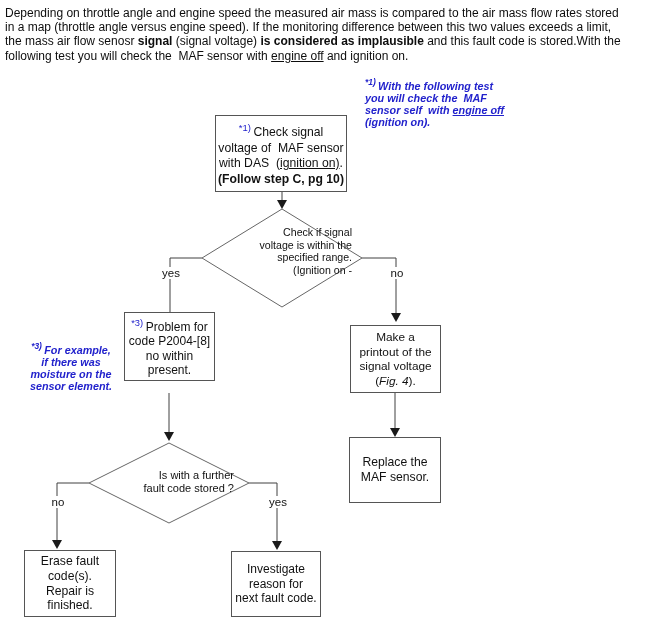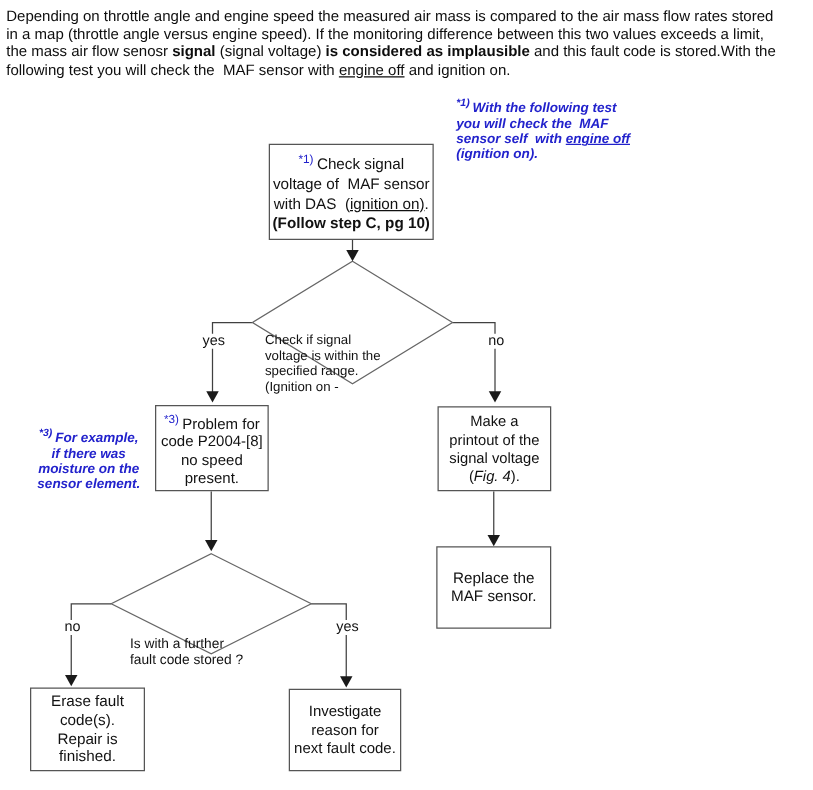--- a/index.html
+++ b/index.html
@@ -13,27 +13,27 @@
     font-size:12px;line-height:14.2px;color:#0d0d0d;
   }
   [data-bind-lines] div{white-space:pre;}
   svg.connectors{position:absolute;left:0;top:0;z-index:1;}
   .node{
     position:absolute;z-index:2;background:#fff;border:1px solid #555;
     box-sizing:border-box;display:flex;flex-direction:column;
     justify-content:center;text-align:center;font-size:12px;line-height:14.8px;
   }
   #top-box{left:215px;top:67px;width:132px;height:77px;font-size:12.2px;line-height:15.5px;margin-top:48px;}
-  #problem-box{left:124px;top:324px;width:91px;height:69px;line-height:14.5px;}
+  #problem-box{left:124px;top:312px;width:91px;height:69px;line-height:14.5px;}
   #printout-box{left:350px;top:325px;width:91px;height:68px;font-size:11.8px;line-height:14.5px;}
   #replace-box{left:349px;top:437px;width:92px;height:66px;font-size:12.2px;line-height:15px;}
   #erase-box{left:24px;top:550px;width:92px;height:67px;font-size:12.2px;}
   #investigate-box{left:231px;top:551px;width:90px;height:66px;}
   .dtext{
-    position:absolute;z-index:2;text-align:left;color:#111;margin-top:40px;
+    position:absolute;z-index:2;text-align:right;color:#111;
   }
   #decision1-text{left:212px;top:226px;width:140px;font-size:10.6px;line-height:12.6px;}
   #decision2-text{left:104px;top:469px;width:130px;font-size:11px;line-height:13px;}
   .branch-label{
     position:absolute;z-index:3;background:#fff;text-align:center;
     font-size:11.5px;line-height:12px;padding:0 1px;color:#111;
   }
   #label-yes1{left:156px;top:267px;width:28px;}
   #label-no1{left:384px;top:267px;width:24px;}
   #label-no2{left:44px;top:496px;width:26px;}
@@ -109,21 +109,21 @@
   <div class="bluenote" id="note-left" data-bind-lines="notes.note3.lines" style="color: rgb(34, 34, 204);">
       <div><span style="vertical-align: super; font-size: 78%;">*3) </span><span>For example,</span></div>
       <div><span>if there was</span></div>
       <div><span>moisture on the</span></div>
       <div><span>sensor element.</span></div>
     </div>
 
   <div class="node" id="problem-box" data-bind-lines="flowchart.problem_box.lines">
       <div><span style="vertical-align: super; font-size: 78%; color: rgb(34, 34, 204);">*3) </span><span>Problem for</span></div>
       <div><span>code P2004-[8]</span></div>
-      <div><span>no speed</span></div>
+      <div><span>no within</span></div>
       <div><span>present.</span></div>
     </div>
 
   <div class="node" id="printout-box" data-bind-lines="flowchart.printout_box.lines">
       <div><span>Make a</span></div>
       <div><span>printout of the</span></div>
       <div><span>signal voltage</span></div>
       <div><span>(</span><span style="font-style: italic;">Fig. 4</span><span>).</span></div>
     </div>
 

